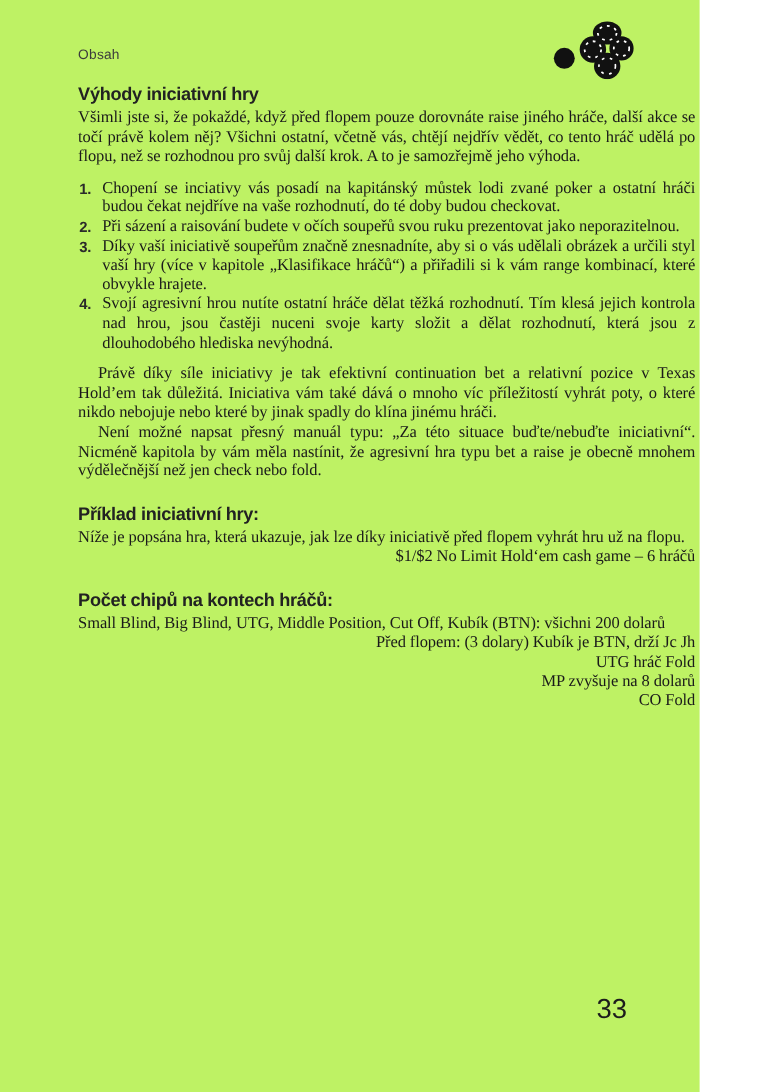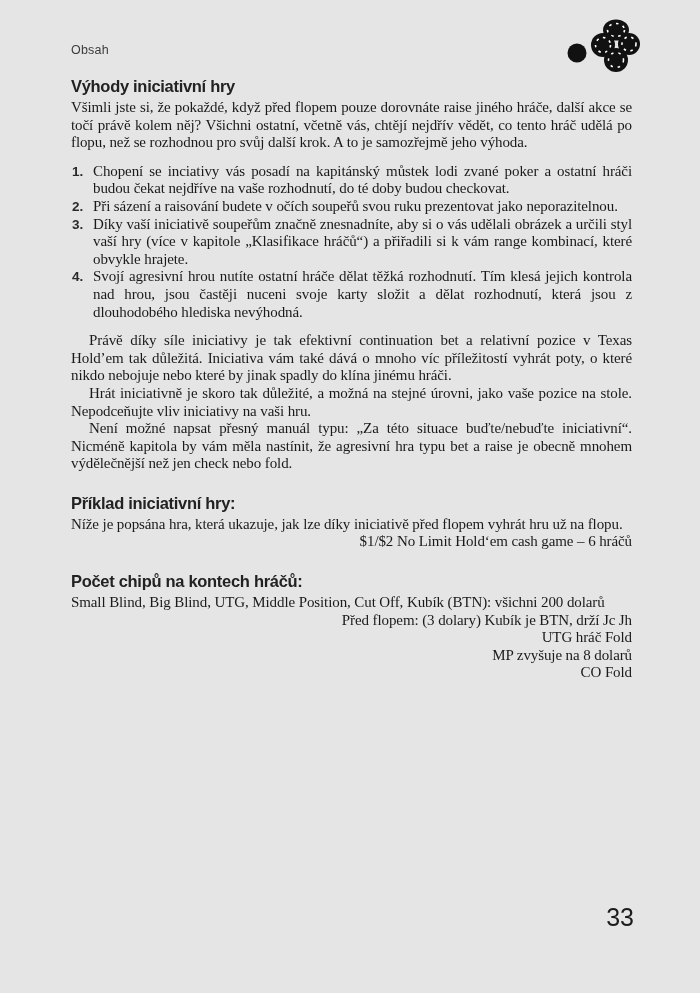--- a/index.html
+++ b/index.html
@@ -1,19 +1,19 @@
 <!DOCTYPE html>
 <html lang="cs"><head>
 <meta charset="utf-8">
 <style>
   html,body{margin:0;padding:0;background:#ffffff;}
   .page{
     position:relative;
-    width:700px;height:993px;
-    background:#e5e5e5;
+    width:636px;height:993px;
+    background:#bef264;
     overflow:hidden;
     color:#1a1a1a;
   }
   .running-head{
     position:absolute;top:43px;left:71px;
     font-family:"Liberation Sans",sans-serif;
     font-size:12.5px;color:#3c3c3c;letter-spacing:.2px;
   }
   .chips{position:absolute;top:18px;right:56px;width:78px;height:54px;}
   .content{
@@ -86,21 +86,20 @@
         <span class="list-num">3.</span>
         <span>Díky vaší iniciativě soupeřům značně znesnadníte, aby si o vás udělali obrázek a určili styl vaší hry (více v kapitole „Klasifikace hráčů“) a přiřadili si k vám range kombinací, které obvykle hrajete.</span>
       </p>
       <p class="list-item">
         <span class="list-num">4.</span>
         <span>Svojí agresivní hrou nutíte ostatní hráče dělat těžká rozhodnutí. Tím klesá jejich kontrola nad hrou, jsou častěji nuceni svoje karty složit a dělat rozhodnutí, která jsou z dlouhodobého hlediska nevýhodná.</span>
       </p>
     </div>
 
     <p class="body indent">Právě díky síle iniciativy je tak efektivní continuation bet a relativní pozice v Texas Hold’em tak důležitá. Iniciativa vám také dává o mnoho víc příležitostí vyhrát poty, o které nikdo nebojuje nebo které by jinak spadly do klína jinému hráči.</p>
-    <p class="body indent">Hrát iniciativně je skoro tak důležité, a možná na stejné úrovni, jako vaše pozice na stole. Nepodceňujte vliv iniciativy na vaši hru.</p>
     <p class="body indent">Není možné napsat přesný manuál typu: „Za této situace buďte/nebuďte iniciativní“. Nicméně kapitola by vám měla nastínit, že agresivní hra typu bet a raise je obecně mnohem výdělečnější než jen check nebo fold.</p>
 
     <h2 class="sec-heading spaced">Příklad iniciativní hry:</h2>
     <p class="body">Níže je popsána hra, která ukazuje, jak lze díky iniciativě před flopem vyhrát hru už na flopu.</p>
     <p class="plain-line">$1/$2 No Limit Hold‘em cash game – 6 hráčů</p>
 
     <h2 class="sec-heading spaced">Počet chipů na kontech hráčů:</h2>
     <p class="wrap-line">Small Blind, Big Blind, UTG, Middle Position, Cut Off, Kubík (BTN): všichni 200 dolarů</p>
     <p class="plain-line">Před flopem: (3 dolary) Kubík je BTN, drží Jc Jh</p>
     <p class="plain-line">UTG hráč Fold</p>

